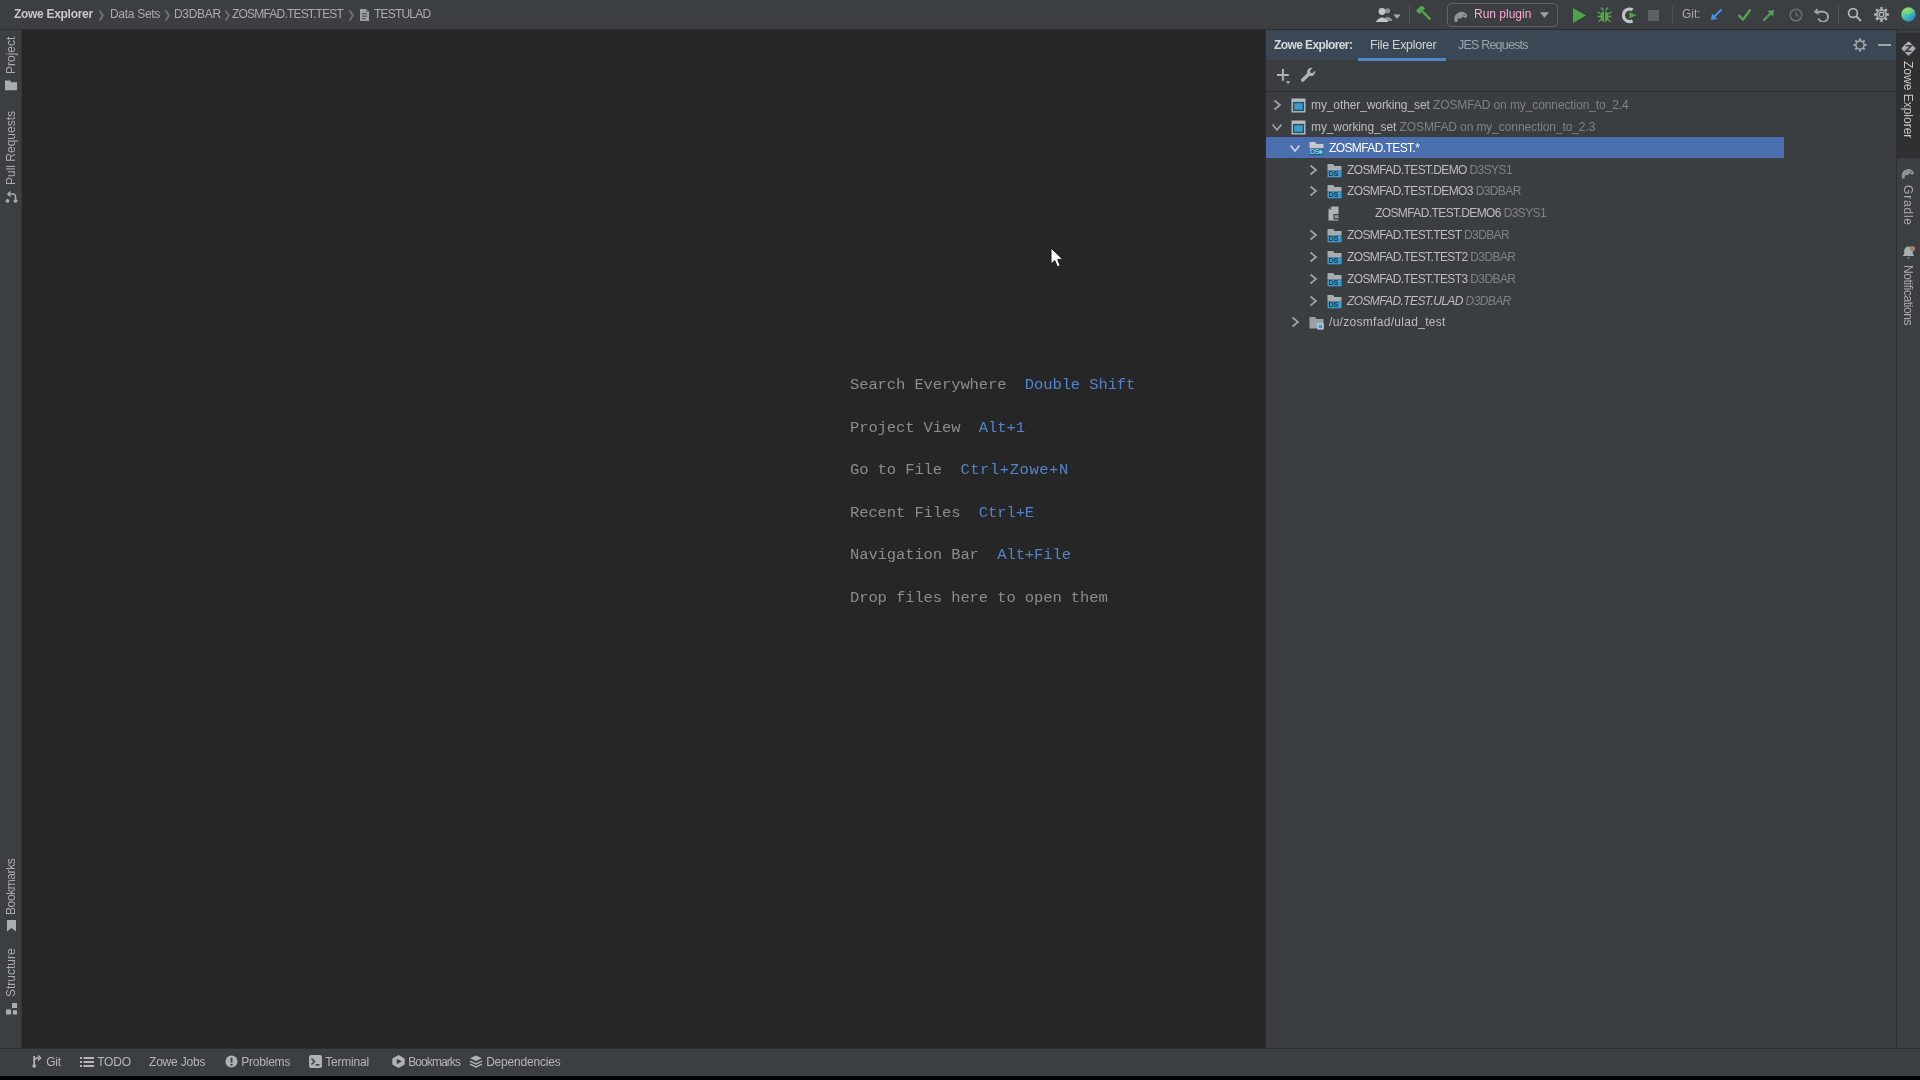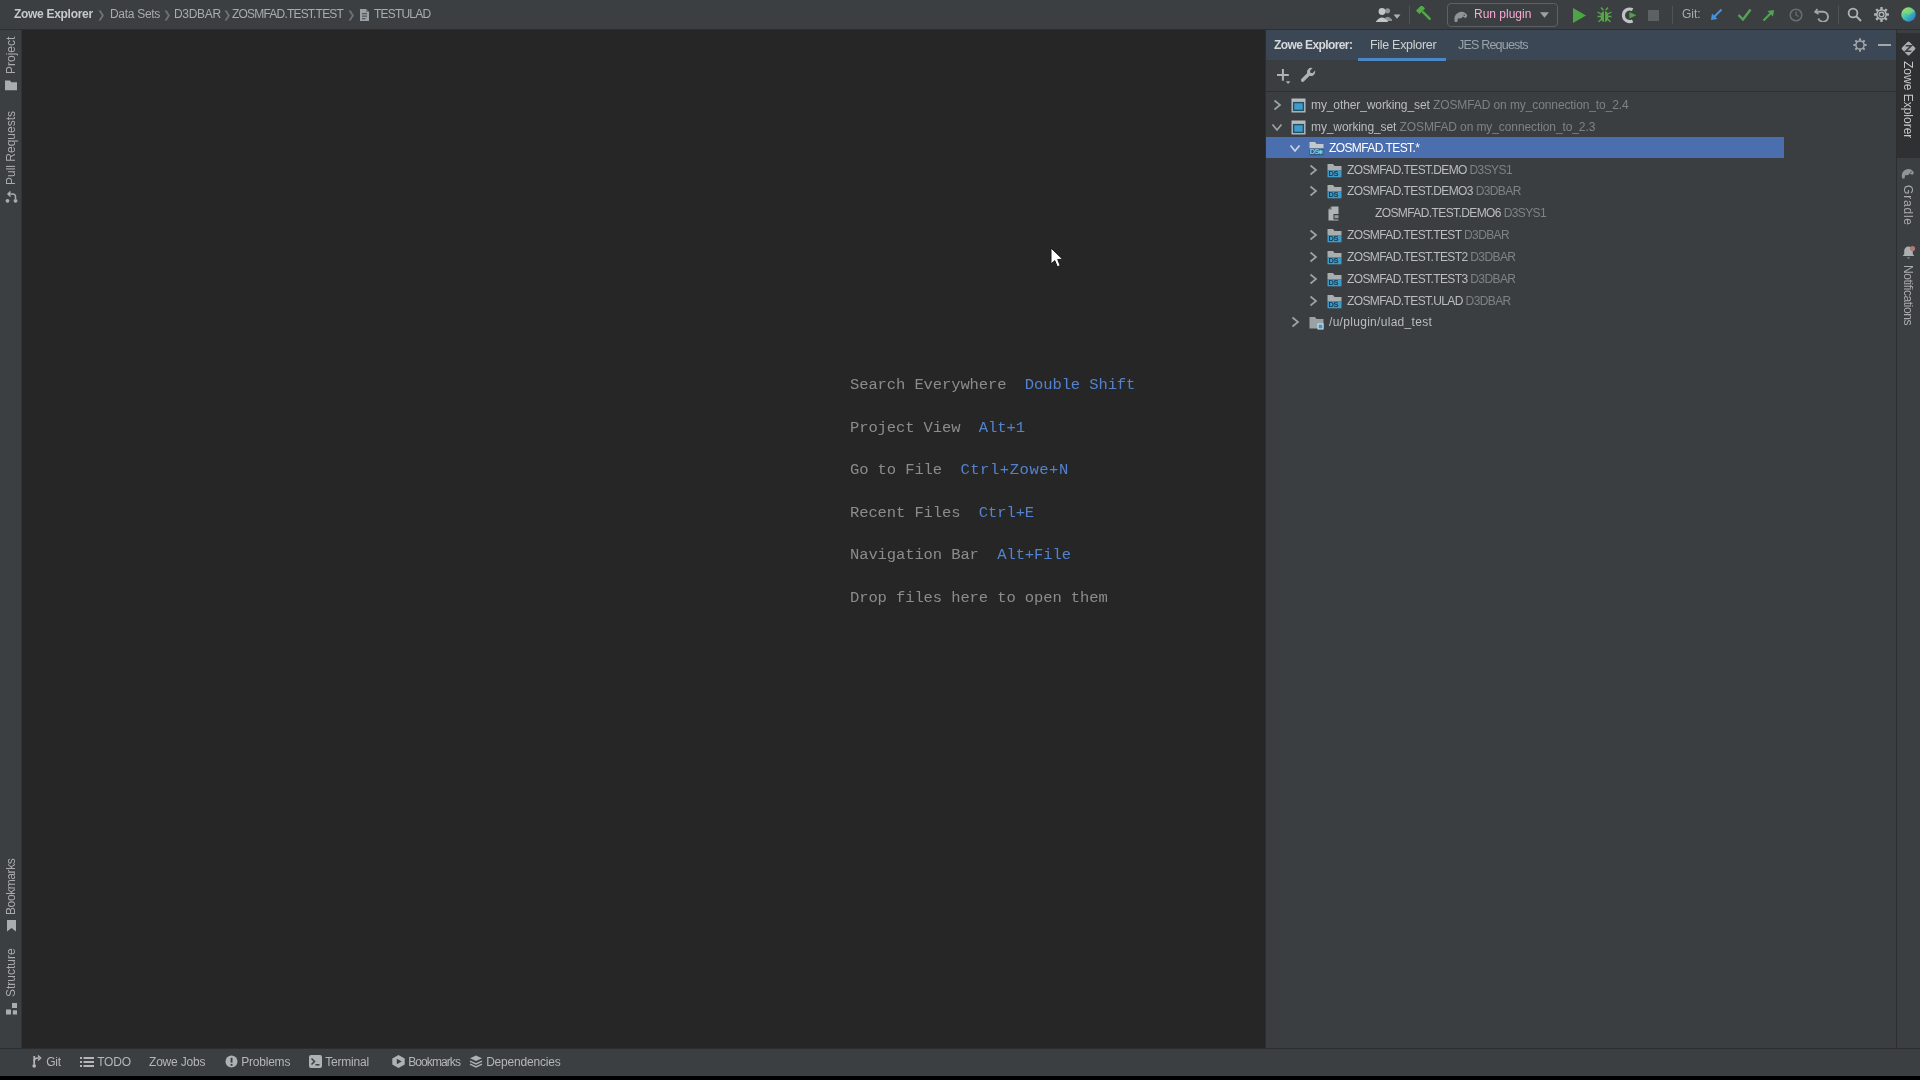--- a/index.html
+++ b/index.html
@@ -348,31 +348,31 @@
 </div>
 <div class="trow" style="top:290px;">
   <svg class="chev" style="left:42px;" width="10" height="12" viewBox="0 0 10 12">
       <path d="M2.5 1.5 L8 6 L2.5 10.5" stroke="#9FA3A5" stroke-width="1.7" fill="none"></path>
     </svg>
   <svg class="ticon" style="left:61px;" width="15" height="15" viewBox="0 0 15 15">
       <path d="M0.5 1 h5.5 l1.5 2 h7 v4.5 h-14 z" fill="#A8ADB0"></path>
       <rect x="0.5" y="7.5" width="14" height="6.8" fill="#3E9CCB"></rect>
       <text x="1.6" y="13.4" font-size="7.5" font-weight="bold" fill="#16394E">DS</text>
     </svg>
-  <div class="tlabel" style="left:81px;">ZOSMFAD.TEST.ULAD <span class="sec">D3DBAR</span></div>
+  <div class="tlabel" style="left:81px;font-style:italic;">ZOSMFAD.TEST.ULAD <span class="sec">D3DBAR</span></div>
 </div>
 <div class="trow" style="top:311px;">
   <svg class="chev" style="left:24px;" width="10" height="12" viewBox="0 0 10 12">
       <path d="M2.5 1.5 L8 6 L2.5 10.5" stroke="#9FA3A5" stroke-width="1.7" fill="none"></path>
     </svg>
   <svg class="ticon" style="left:43px;" width="15" height="15" viewBox="0 0 15 15">
       <path d="M0.5 2 h5.5 l1.5 2 h7 v9.5 h-14 z" fill="#9BA2A6"></path>
       <rect x="9" y="9" width="5" height="5" fill="#3F96C6" stroke="#E2E5E7" stroke-width="1"></rect>
     </svg>
-  <div class="tlabel" style="left:63px; letter-spacing:0.3px;">/u/plugin/ulad_test</div>
+  <div class="tlabel" style="left:63px; letter-spacing:0.3px;">/u/zosmfad/ulad_test</div>
 </div>
 <div class="abs" id="rstripe"></div>
 
 <div class="vbtn vbtnR" style="left:1920px; top:33px; width:125px; height:23px; transform:rotate(90deg); background:#2E3031; padding-left:8px; color:#C7C9CB;">
   <svg width="15" height="15" viewBox="0 0 15 15" style="flex:none;">
       <g transform="rotate(45 7.5 7.5)">
         <rect x="2.2" y="2.2" width="10.6" height="10.6" rx="1.5" fill="#A9ADAF"></rect>
       </g>
       <path d="M4.7 4.7 h5.6 l-5.6 5.6 h5.6" stroke="#3C3F41" stroke-width="1.6" fill="none"></path>
     </svg>

